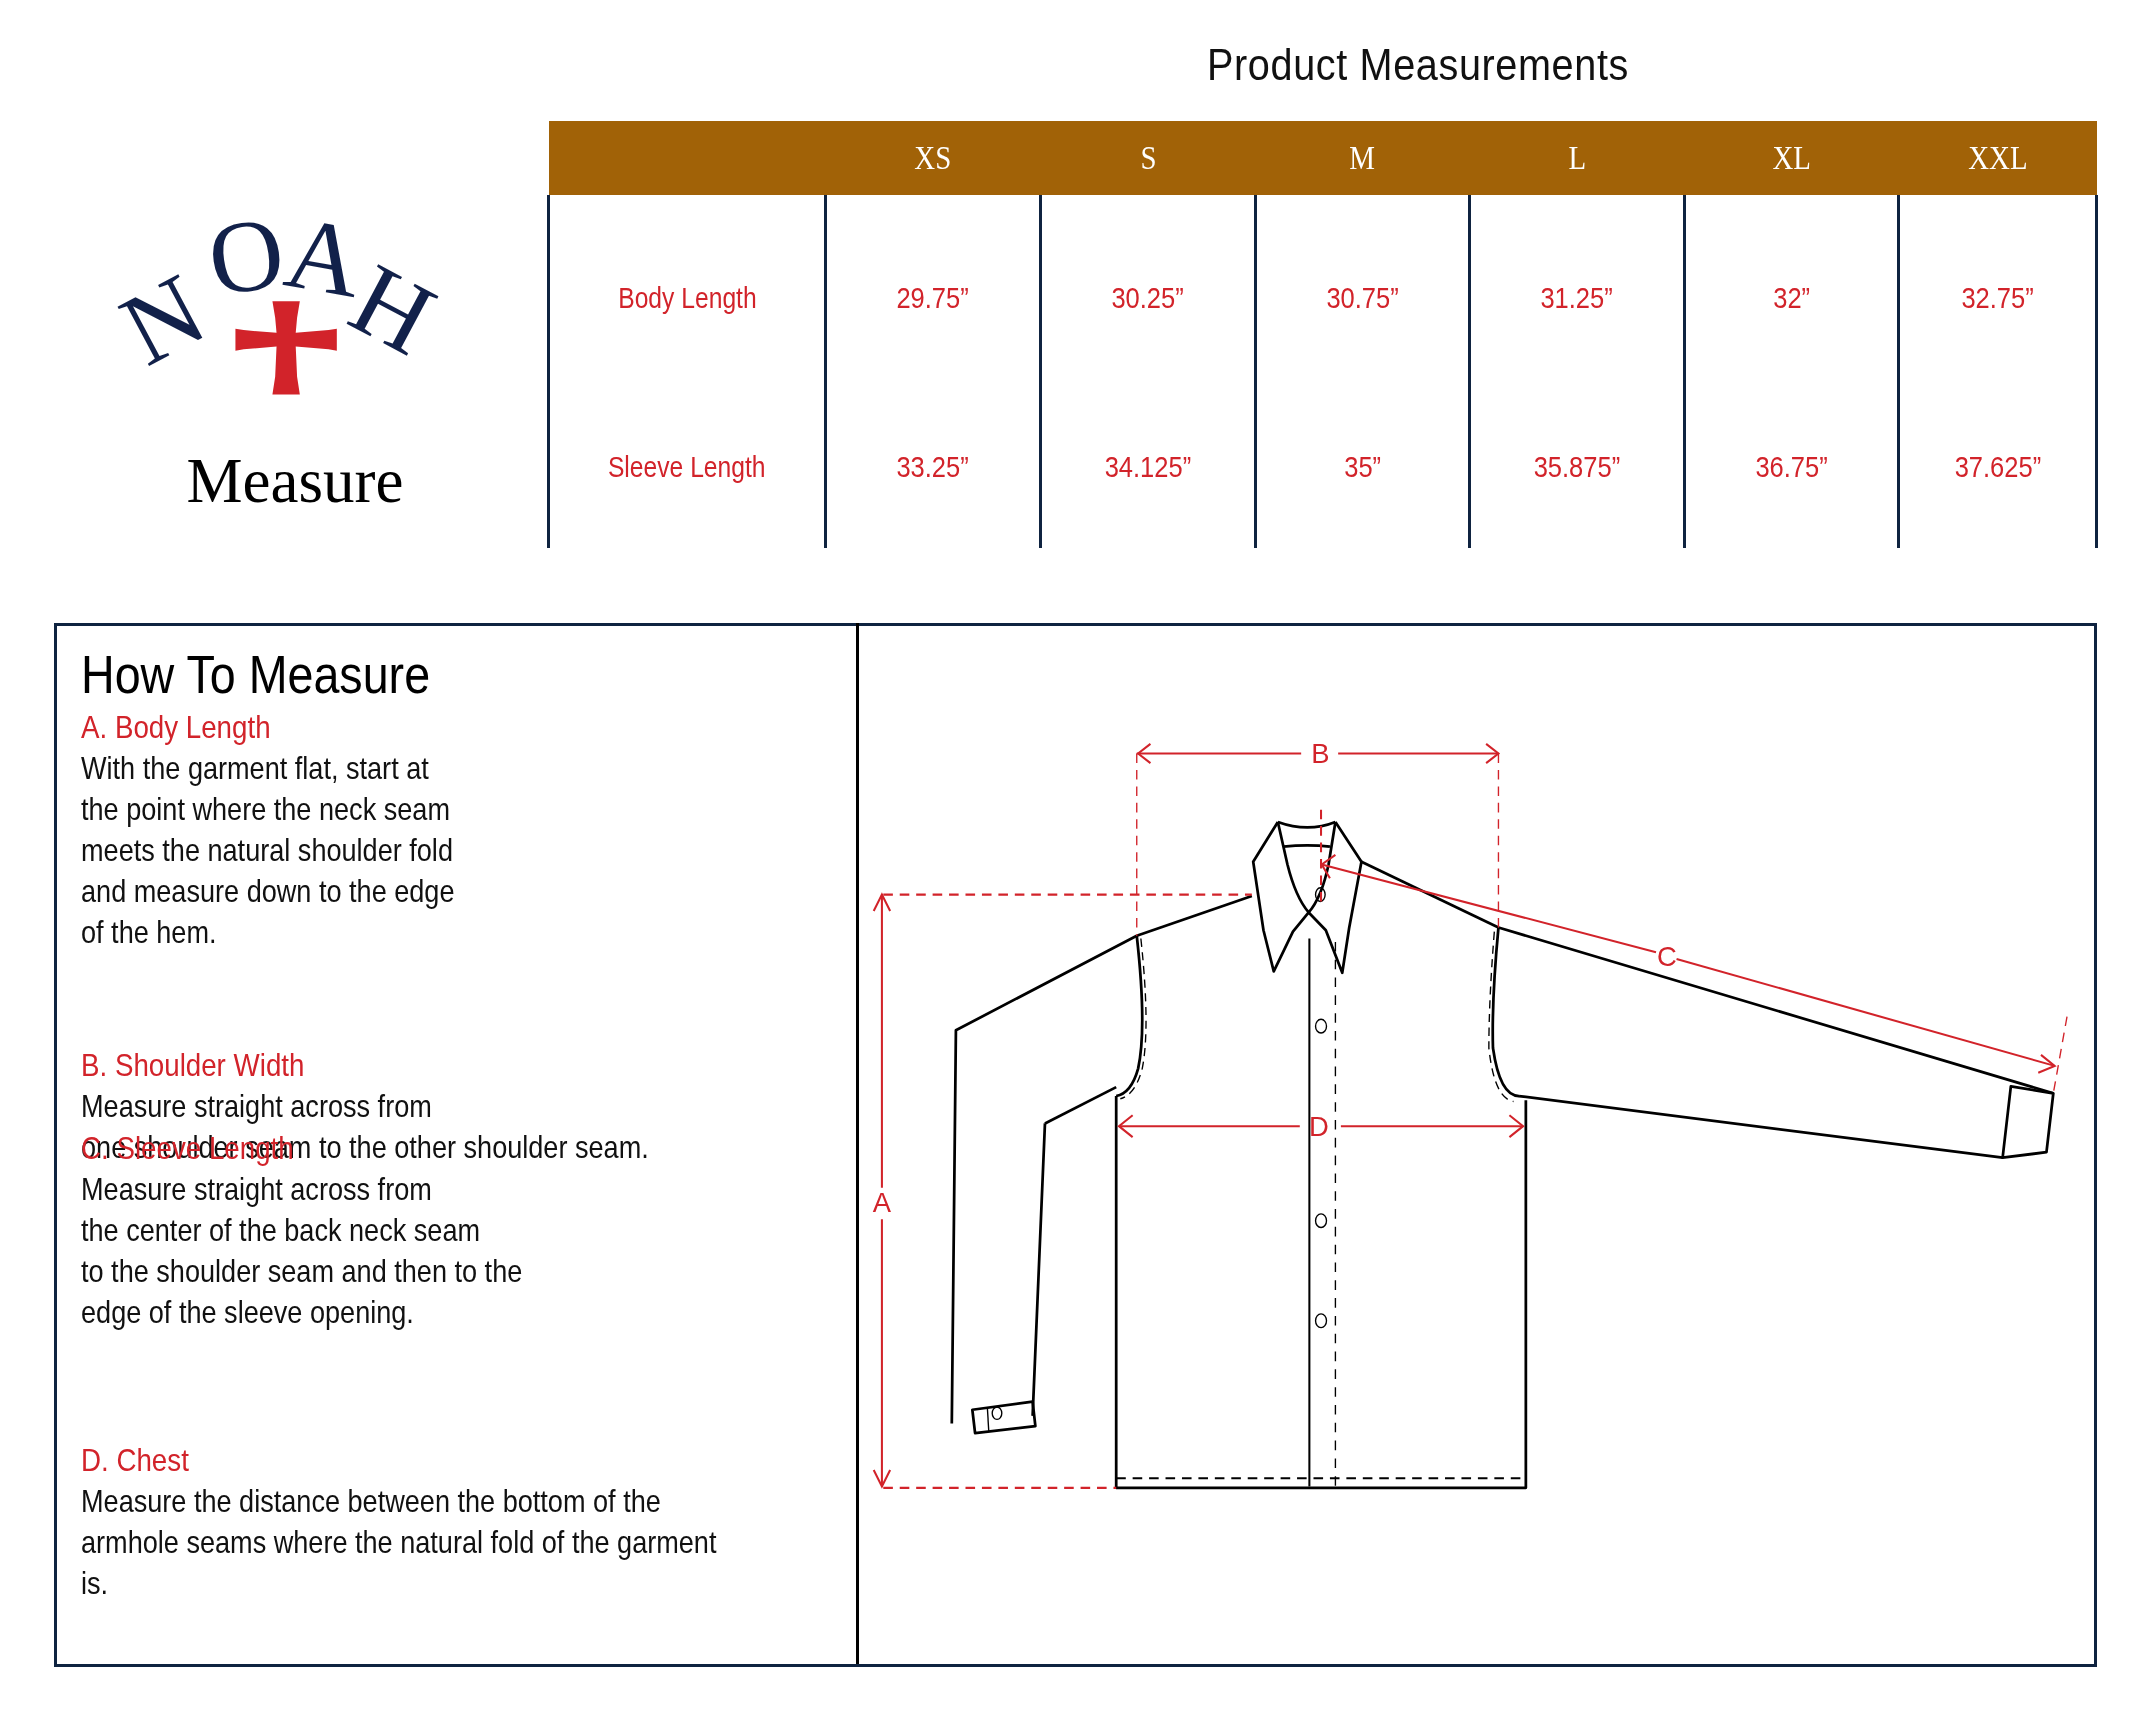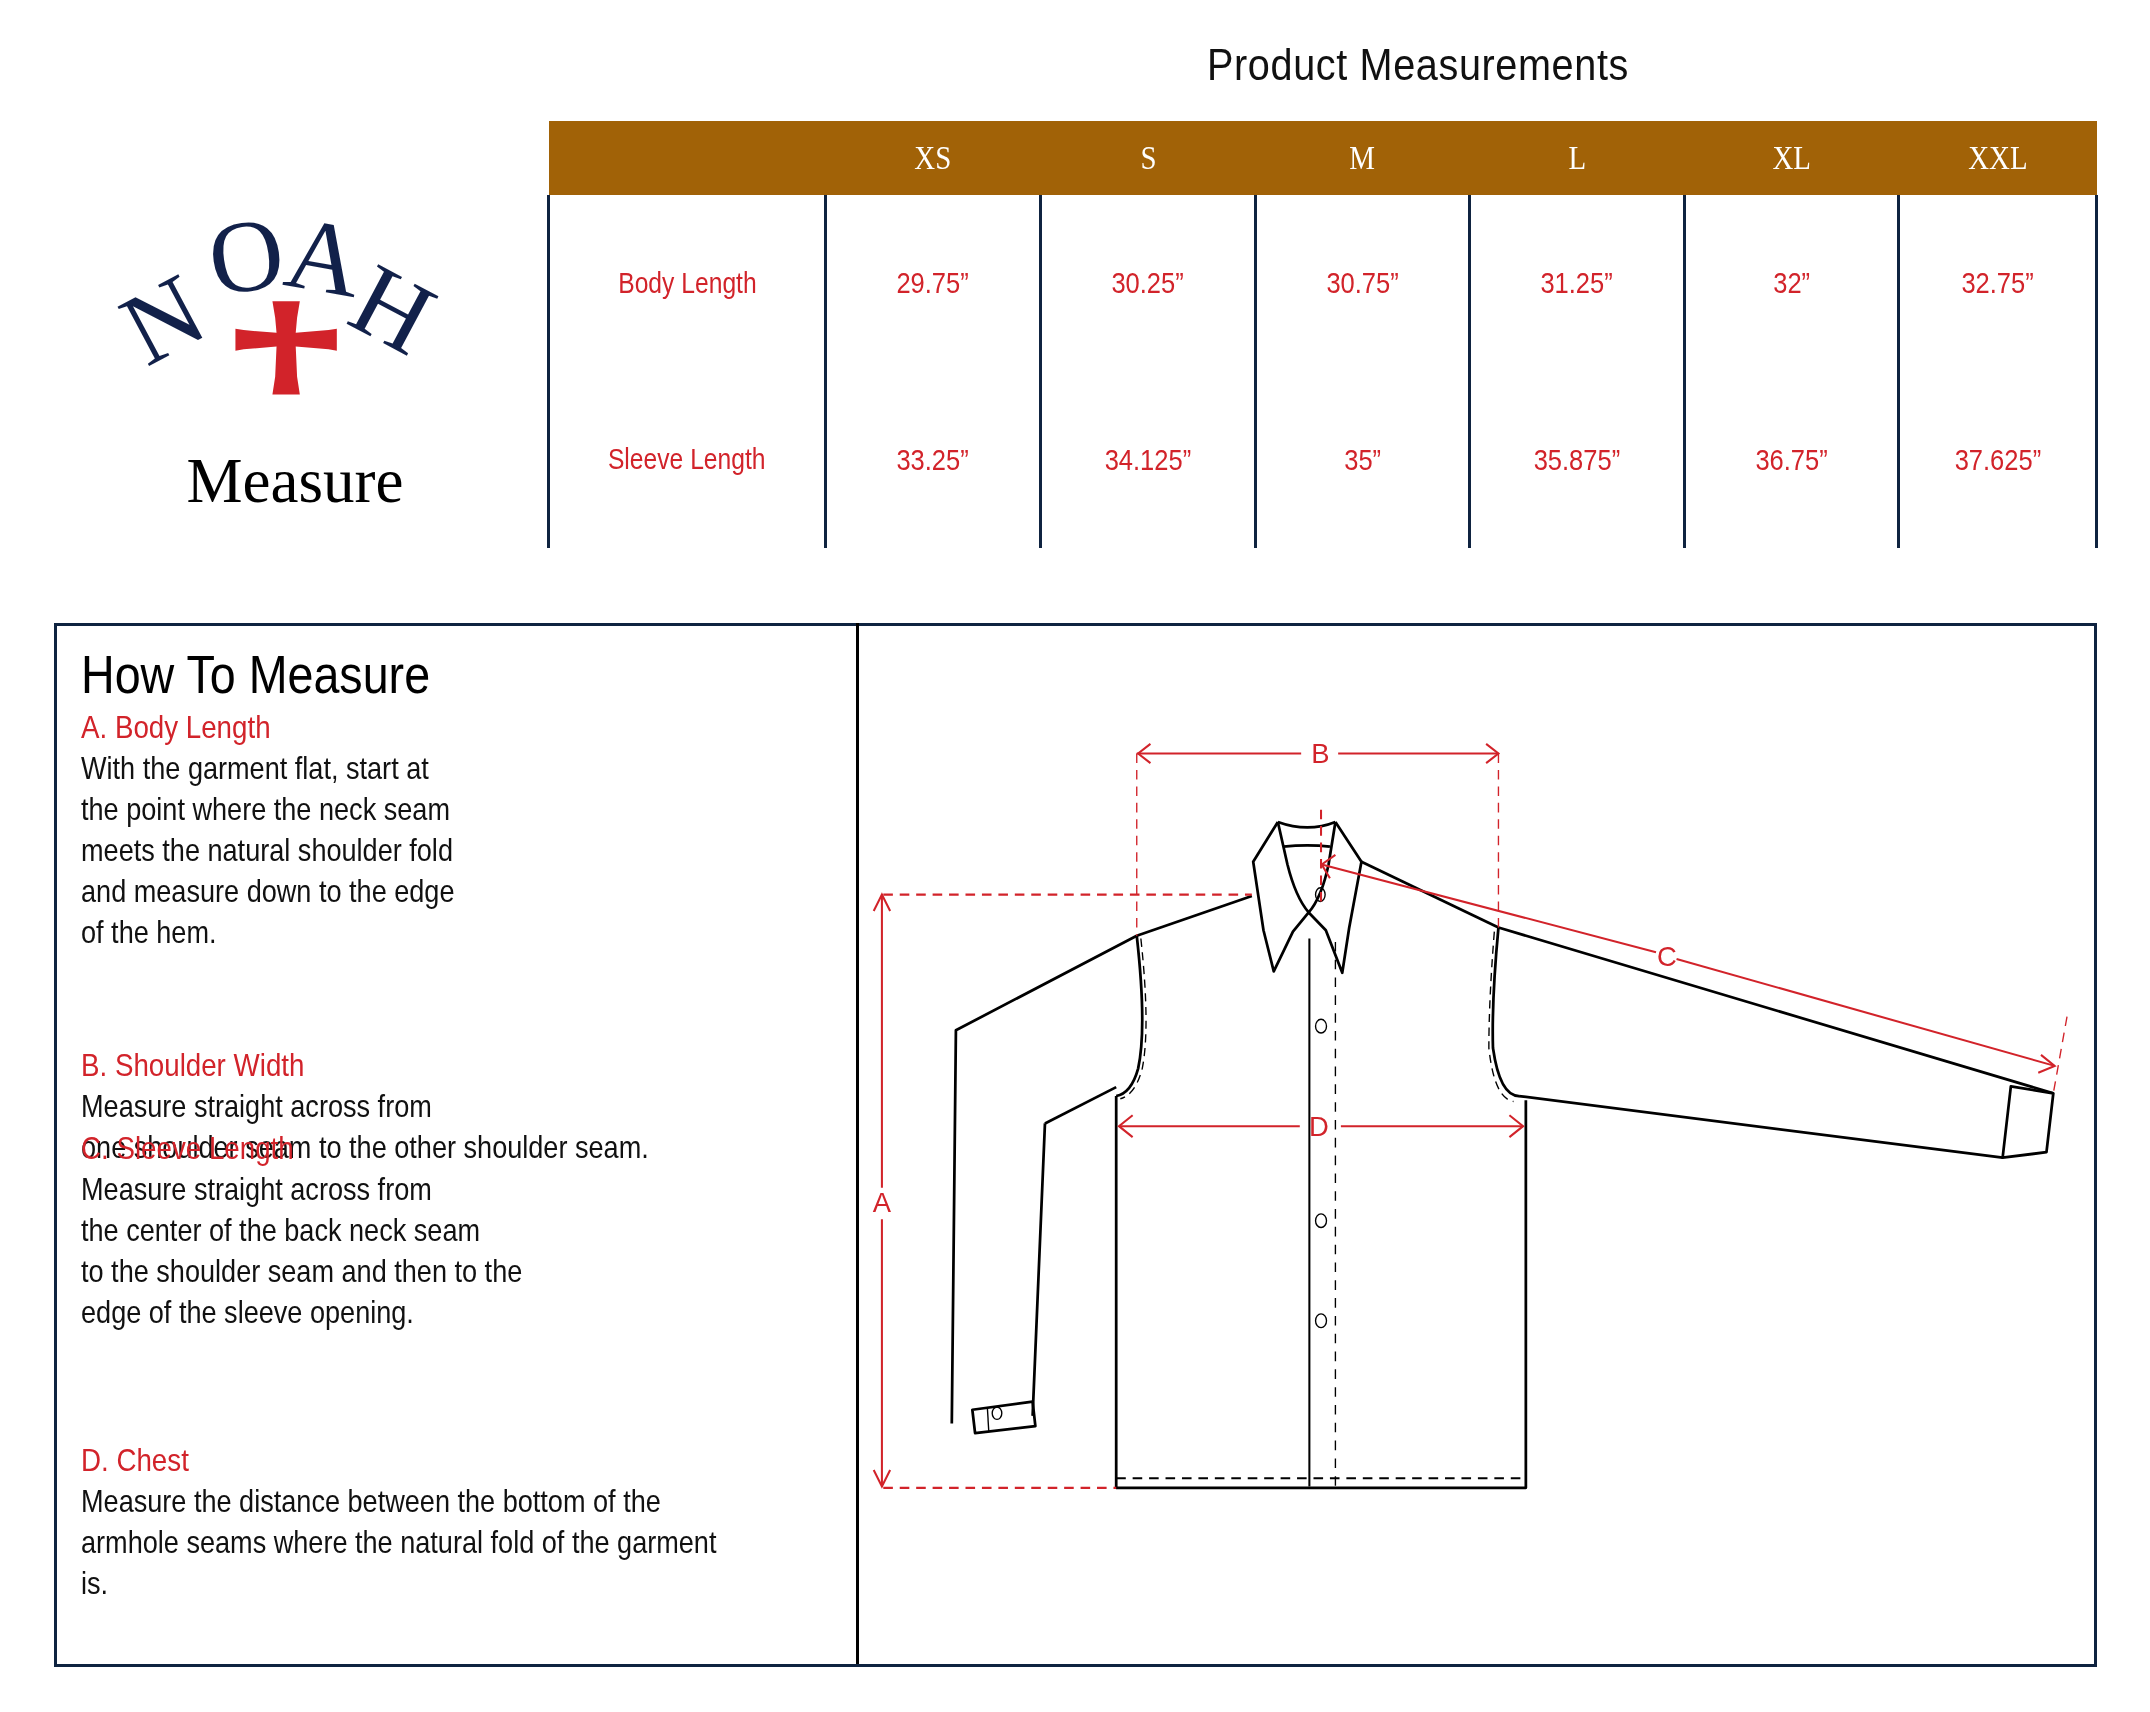--- a/index.html
+++ b/index.html
@@ -20,21 +20,21 @@
   
   #size-table { left:547px; top:121px; width:1548px; height:427px;
                 border-collapse:collapse; table-layout:fixed; }
   #size-table th { background:#a16207; color:#ffffff; height:74px; font-weight:normal;
                    font-family:"Liberation Serif", serif; font-size:34px; padding:0;
                    border:none; }
   #size-table td { border:3.4px solid #0f2340; border-top:none; border-bottom:none;
                    color:#d2232a; text-align:center; vertical-align:middle;
                    font-family:"Liberation Sans", sans-serif; font-size:30px;
                    height:82px; padding:0; }
-  #size-table tr.first td { }
+  #size-table tr.first td { padding-top:15px; }
   #size-table tr.last td { border-bottom:4.1px solid #0f2340; }
   #size-table td.label { font-size:29px; }
   .hdr-txt { display:inline-block; transform:scaleX(0.85); }
   .cell-txt { display:inline-block; transform:scaleX(0.85); }
 
   
   #measure-frame { left:54px; top:623px; width:2037px; height:1038px;
                    border:3.4px solid #0f2340; box-sizing:content-box; }
   #frame-divider { left:856px; top:623px; width:3.4px; height:1041px; background:#000; }
 

